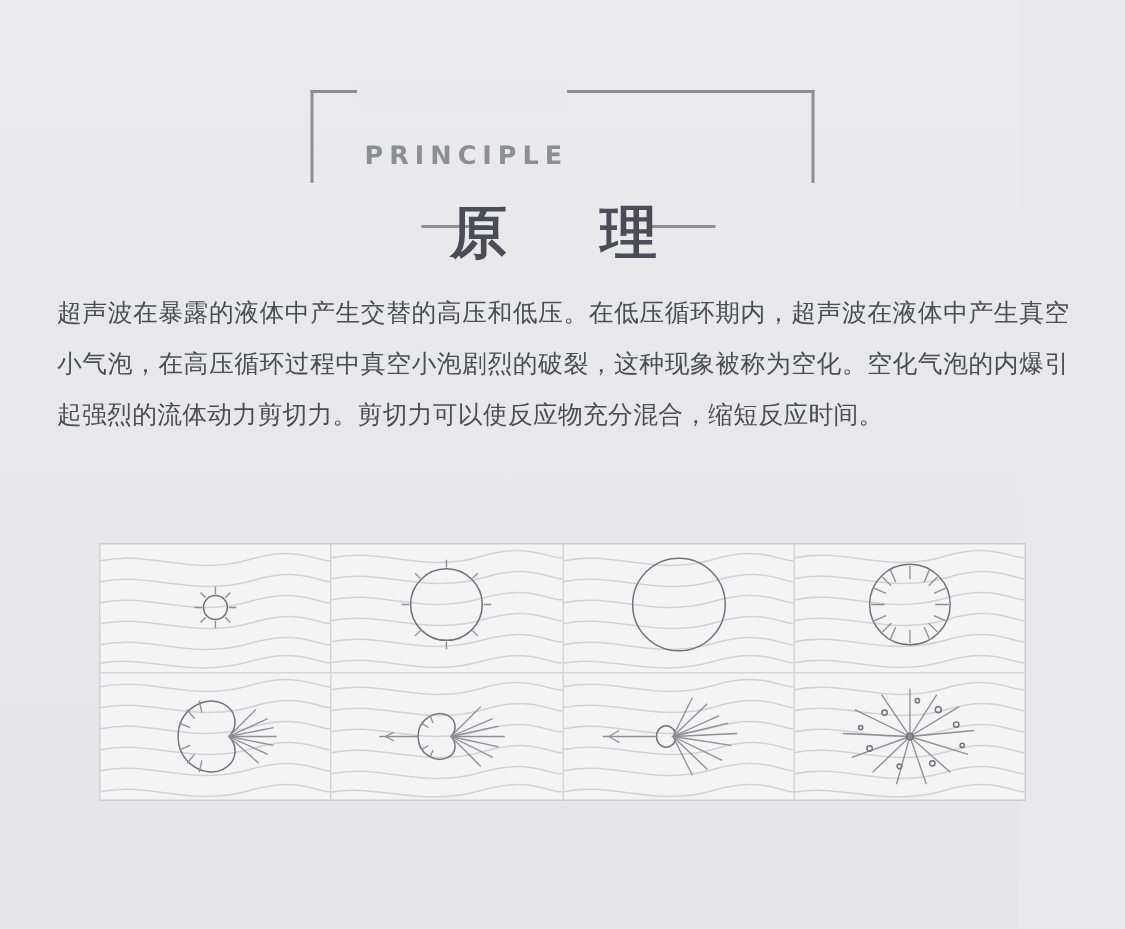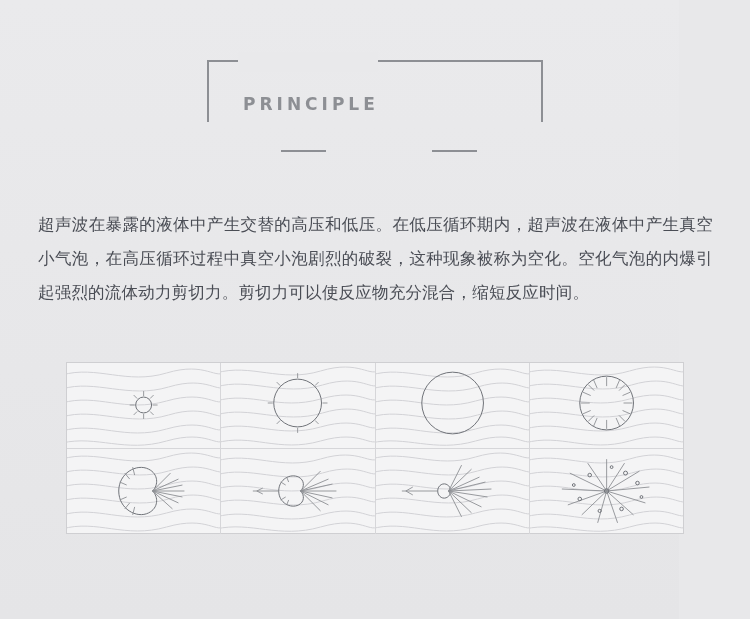--- a/index.html
+++ b/index.html
@@ -85,21 +85,20 @@
     position: absolute;
     left: 38px;
     top: 192px;
     width: 675px;
     font-size: 16.5px;
     line-height: 34px;
     color: #4a4d55;
     text-align: justify;
     font-family: "DejaVu Sans", sans-serif;
     letter-spacing: 0.2px;
-    margin-top: 16px;
   }
 
   
   .figure {
     position: absolute;
     left: 66px;
     top: 362px;
     width: 618px;
     height: 172px;
     background: #f4f4f5;
@@ -149,20 +148,21 @@
 <body>
 
 <div class="page">
 
   <div class="title-block">
     <div class="bracket"></div>
     <div class="bracket-mask"></div>
     <div class="principle">PRINCIPLE</div>
     <div class="title-rule-left"></div>
     <div class="title-rule-right"></div>
+    <div class="cn-title">原　理</div>
   </div>
 
   <div class="paragraph">超声波在暴露的液体中产生交替的高压和低压。在低压循环期内，超声波在液体中产生真空小气泡，在高压循环过程中真空小泡剧烈的破裂，这种现象被称为空化。空化气泡的内爆引起强烈的流体动力剪切力。剪切力可以使反应物充分混合，缩短反应时间。</div>
 
   <div class="figure">
 
     <div class="fig-row top">
 
       <div class="fig-cell">
         <svg viewBox="0 0 154 85" preserveAspectRatio="none">

